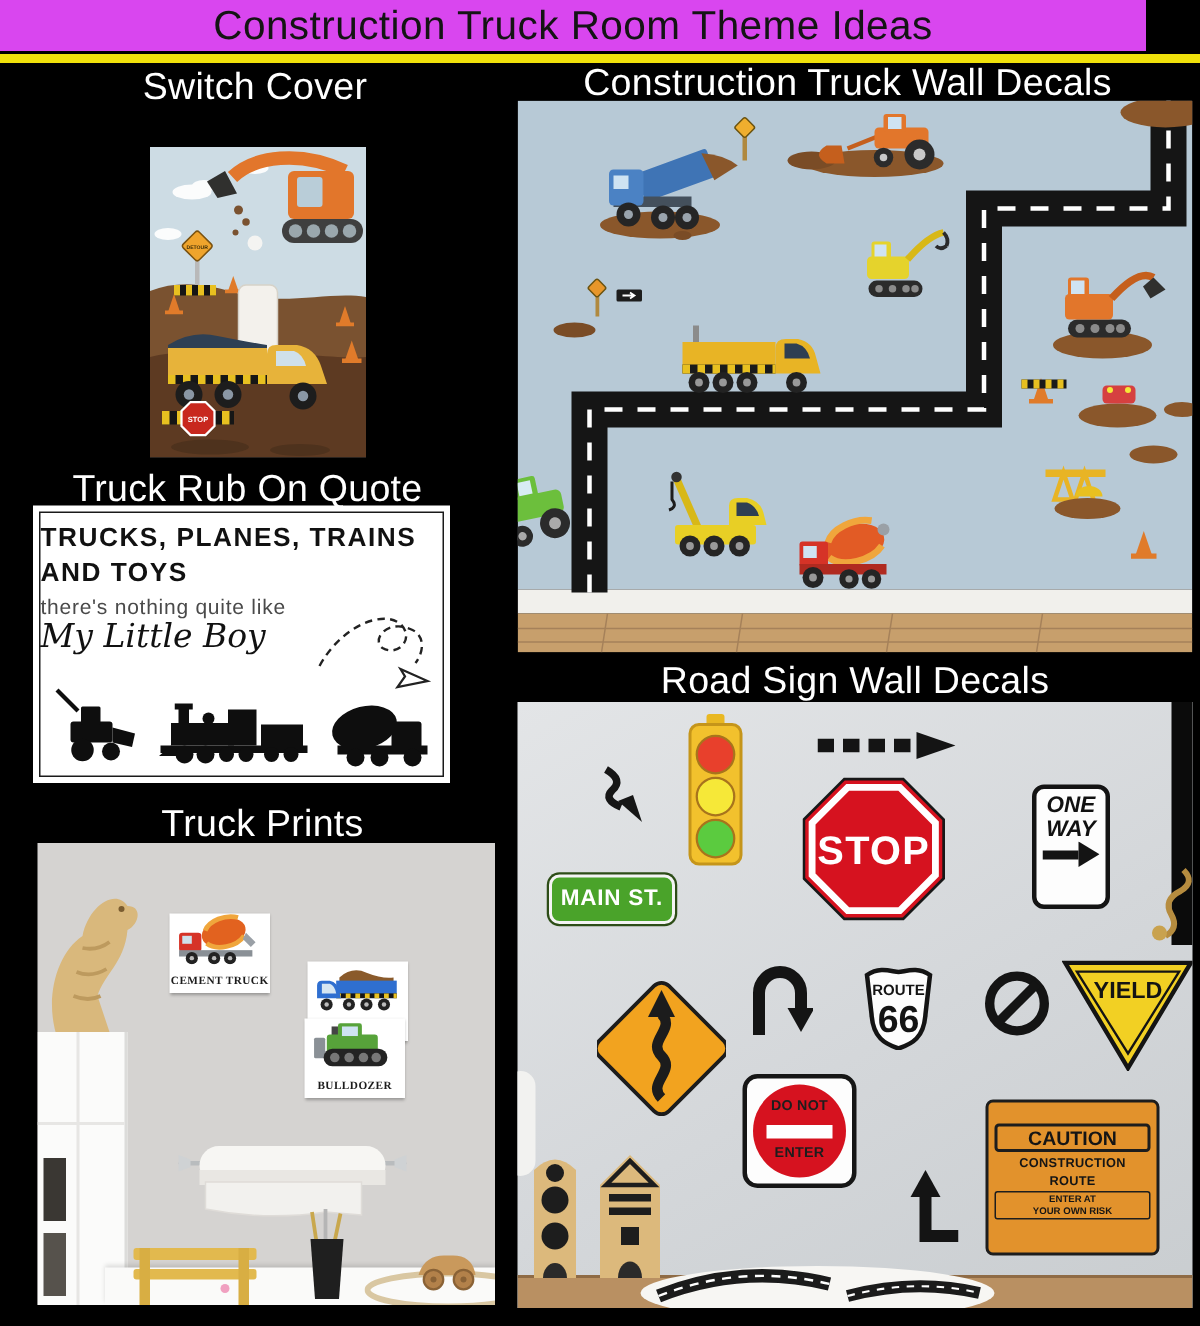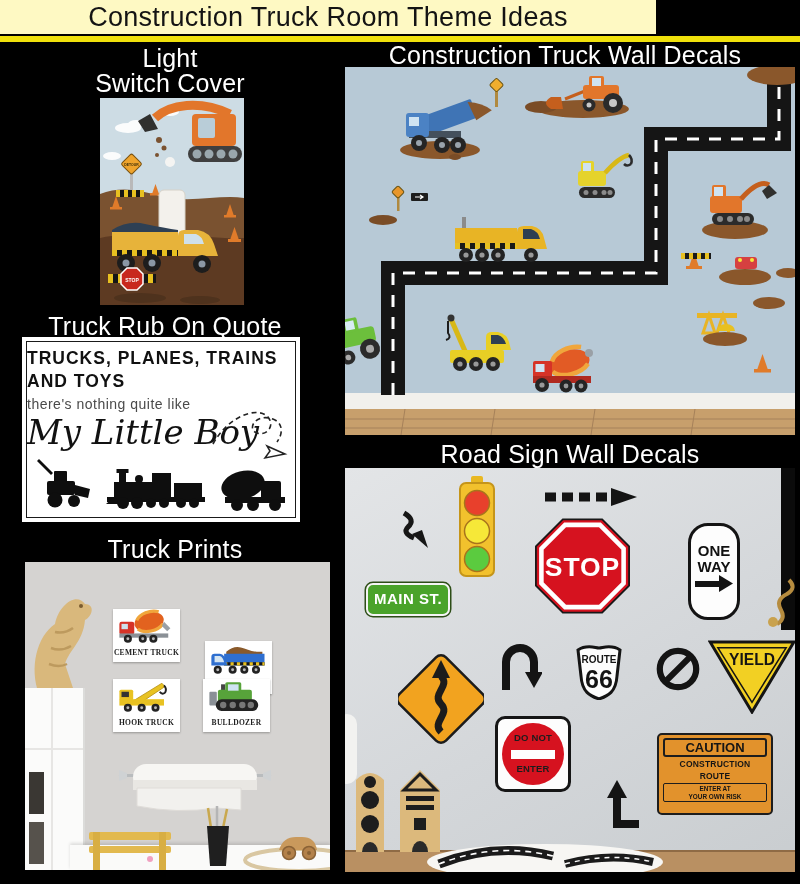--- a/index.html
+++ b/index.html
@@ -2,64 +2,63 @@
 <html><head>
 <meta charset="utf-8">
 <style>
   html,body{margin:0;padding:0;background:#000;}
   #canvas{position:relative;width:800px;height:884px;background:#000;overflow:hidden;
           font-family:"Liberation Sans",sans-serif;}
   .abs{position:absolute;}
   .photo{position:absolute;overflow:hidden;}
   .seclabel{position:absolute;color:#fff;font-size:25px;text-align:center;letter-spacing:.2px;}
   
-  #title-bar{position:absolute;left:0;top:0;width:656px;height:34px;background:#fef9c3;
+  #title-bar{position:absolute;left:0;top:0;width:764px;height:34px;background:#d946ef;
              display:flex;align-items:center;justify-content:center;}
   #title-bar .t{color:#141414;font-size:27px;letter-spacing:.3px;}
   #sep-y{position:absolute;left:0;top:36px;width:800px;height:6px;background:#f0e10b;}
   
   .quote-panel{position:absolute;left:22px;top:337px;width:278px;height:185px;background:#fff;}
   .quote-inner{position:absolute;inset:4px;border:1px solid #1a1a1a;text-align:left;}
   .q1{font-weight:bold;font-size:17.5px;letter-spacing:1px;color:#111;margin-top:6px;}
   .q3{font-size:14px;color:#4a4a4a;margin-top:4px;letter-spacing:.5px;}
-  .q4{font-family:"DejaVu Serif",serif;font-style:italic;font-size:34px;color:#111;margin-top:0px;}
+  .q4{font-family:"DejaVu Serif",serif;font-style:italic;font-size:22px;color:#111;margin-top:0px;}
   
   .print-card{position:absolute;width:67px;height:53px;background:#fff;box-shadow:0 1px 2px rgba(0,0,0,.3);text-align:center;}
   .print-label{font-family:"Liberation Serif",serif;font-weight:bold;font-size:7.5px;color:#1c1c1c;letter-spacing:.3px;margin-top:1px;}
   
   .main-st{position:absolute;left:21px;top:115px;width:80px;height:29px;background:#4aa32a;
            border:2px solid #f4f4f4;border-radius:7px;box-shadow:0 0 0 1.5px #2d4d17;
            color:#fff;font-weight:bold;font-size:15px;text-align:center;line-height:28px;letter-spacing:.5px;}
   .one-way{position:absolute;left:343px;top:55px;width:46px;height:74px;background:#fdfdfd;
-           border:3px solid #141414;border-radius:20px;text-align:center;padding-top:17px;box-sizing:content-box;}
+           border:3px solid #141414;border-radius:8px;text-align:center;padding-top:3px;box-sizing:content-box;font-style:italic;}
   .one-way .w{font-weight:bold;font-size:15px;line-height:16px;color:#111;}
   .dne{position:absolute;left:150px;top:248px;width:70px;height:70px;background:#fdfdfd;
        border:3px solid #161616;border-radius:10px;}
   .dne .circ{position:absolute;left:4px;top:4px;width:62px;height:62px;border-radius:50%;background:#d6121f;}
   .dne .bar{position:absolute;left:13px;top:31px;width:44px;height:9px;background:#fff;}
   .dne .t1{position:absolute;left:0;top:13px;width:70px;text-align:center;font-size:9.5px;font-weight:bold;color:#1d1d1d;letter-spacing:.2px;}
   .dne .t2{position:absolute;left:0;top:44px;width:70px;text-align:center;font-size:9.5px;font-weight:bold;color:#1d1d1d;letter-spacing:.2px;}
   .caution{position:absolute;left:312px;top:265px;width:104px;height:72px;background:#e2922c;
-           border:2px solid #1d1d1d;border-radius:5px;padding:3px 4px;text-align:center;}
+           border:2px solid #1d1d1d;border-radius:5px;padding:14px 4px;text-align:center;}
   .caution .tb{border:2px solid #1d1d1d;border-radius:3px;font-weight:bold;font-size:13px;line-height:15px;color:#151515;}
   .caution .cl{font-weight:bold;font-size:8.5px;line-height:10px;color:#151515;margin-top:2px;letter-spacing:.2px;}
   .caution .rb{border:1.5px solid #1d1d1d;border-radius:2px;margin-top:2px;font-weight:bold;font-size:6.4px;line-height:7.5px;color:#151515;padding:1px 0;}
 </style>
 </head>
 <body>
 
 <div id="canvas">
 
   <div id="title-bar">
     <div class="t">Construction Truck Room Theme Ideas</div>
   </div>
   <div id="sep-y"></div>
 
   <div class="seclabel" style="left:60px;top:46px;width:220px;line-height:25px;">
-    <div>Light</div>
     <div>Switch Cover</div>
   </div>
   <div class="seclabel" style="left:25px;top:312px;width:280px;">Truck Rub On Quote</div>
   <div class="seclabel" style="left:335px;top:41px;width:460px;">Construction Truck Wall Decals</div>
   <div class="seclabel" style="left:35px;top:535px;width:280px;">Truck Prints</div>
   <div class="seclabel" style="left:340px;top:440px;width:460px;">Road Sign Wall Decals</div>
 
   <div class="photo" style="left:100px;top:98px;width:144px;height:207px;">
     <svg width="144" height="207" viewBox="0 0 144 207">
       <rect width="144" height="207" fill="#cddce4"></rect>
@@ -390,36 +389,20 @@
         <circle cx="22" cy="27" r="3.8" fill="#222"></circle>
           <circle cx="22" cy="27" r="1.4" fill="#bbb"></circle>
         <circle cx="33" cy="27" r="3.8" fill="#222"></circle>
           <circle cx="33" cy="27" r="1.4" fill="#bbb"></circle>
         <circle cx="44" cy="27" r="3.8" fill="#222"></circle>
           <circle cx="44" cy="27" r="1.4" fill="#bbb"></circle>
       </svg>
       <div class="print-label">DUMP TRUCK</div>
     </div>
 
-    <div class="print-card" style="left:88px;top:117px;">
-      <svg width="60" height="34" viewBox="0 0 56 32">
-        <path d="M16 20 L42 4 l3 3 -24 16 z" fill="#e8c222" stroke="#b8941a" stroke-width=".8"></path>
-        <path d="M44 6 q3 3 1 7 m0 0 q-3 2 -5 -1" stroke="#222" stroke-width="1.8" fill="none"></path>
-        <rect x="2" y="19" width="42" height="6" fill="#e8c222"></rect>
-        <rect x="2" y="10" width="13" height="10" rx="1.5" fill="#e8c222"></rect>
-        <rect x="4" y="12" width="7" height="5" fill="#333"></rect>
-        <circle cx="10" cy="27" r="3.8" fill="#222"></circle>
-          <circle cx="10" cy="27" r="1.4" fill="#bbb"></circle>
-        <circle cx="23" cy="27" r="3.8" fill="#222"></circle>
-          <circle cx="23" cy="27" r="1.4" fill="#bbb"></circle>
-        <circle cx="36" cy="27" r="3.8" fill="#222"></circle>
-          <circle cx="36" cy="27" r="1.4" fill="#bbb"></circle>
-      </svg>
-      <div class="print-label">HOOK TRUCK</div>
-    </div>
 
     <div class="print-card" style="left:178px;top:117px;">
       <svg width="60" height="34" viewBox="0 0 56 32">
         <rect x="13" y="5" width="4" height="8" fill="#444"></rect>
         <rect x="10" y="10" width="32" height="12" rx="2" fill="#57a33a"></rect>
         <rect x="17" y="3" width="15" height="10" rx="1.5" fill="#57a33a"></rect>
         <rect x="19.5" y="5" width="10" height="6" fill="#cfe3f2"></rect>
         <rect x="2" y="12" width="7" height="13" rx="1" fill="#8a9096"></rect>
         <rect x="8" y="19" width="40" height="11" rx="5.5" fill="#232323"></rect>
         <circle cx="15" cy="24.5" r="3" fill="#777"></circle>

